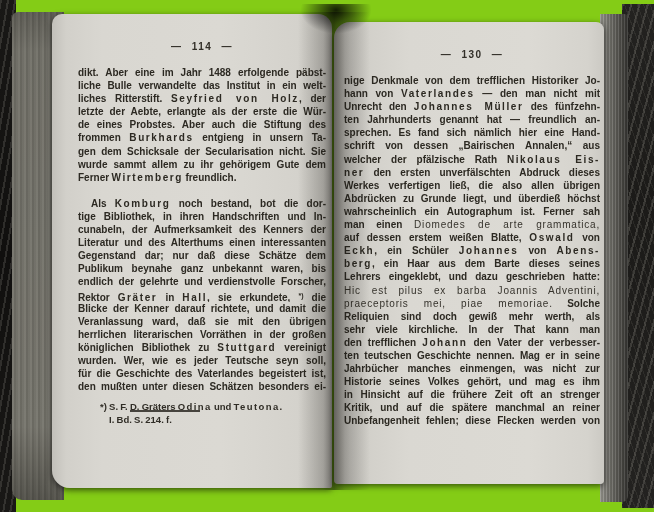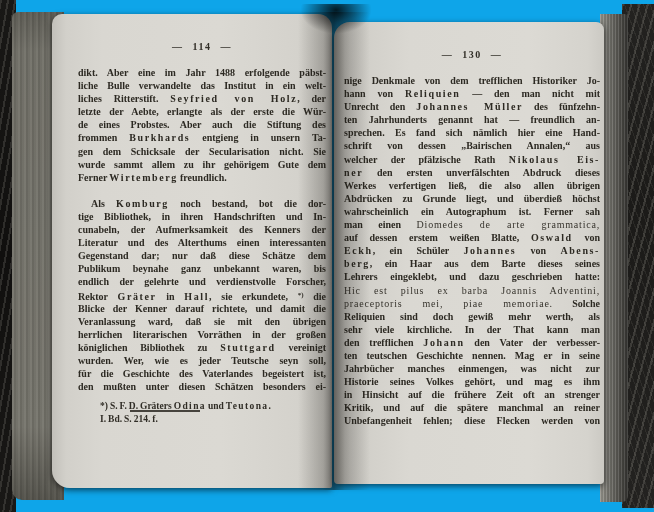--- a/index.html
+++ b/index.html
@@ -1,17 +1,17 @@
 <!DOCTYPE html>
 <html><head>
 <meta charset="utf-8">
 <style>
   html,body{margin:0;padding:0;background:#000;}
-  #stage{position:relative;width:654px;height:512px;background:#0ea5e9;overflow:hidden;
-         font-family:Liberation Serif, serif;}
+  #stage{position:relative;width:654px;height:512px;background:#84cc16;overflow:hidden;
+         font-family:Liberation Sans, sans-serif;}
   
   .cover-left{position:absolute;left:0;top:0;width:16px;height:512px;
     background:
       repeating-linear-gradient(100deg, rgba(150,148,140,0.22) 0 2px, rgba(0,0,0,0) 2px 7px),
       linear-gradient(180deg,#191816,#100f0e 50%,#191816);}
   
   .stack-left{position:absolute;left:12px;top:12px;width:52px;height:488px;border-radius:6px 0 0 10px;
     background:
       repeating-linear-gradient(90deg,#b4b3ad 0 2px,#9b9a94 2px 4px,#a8a7a1 4px 6px),
       linear-gradient(180deg,#8f8e88, #aaa9a3 8%, #b0afa9 85%, #807f79);
@@ -47,21 +47,21 @@
     word-spacing:-0.4px;overflow:hidden;white-space:nowrap;}
   .tline.indent{text-indent:13px;}
   .tline.end{text-align-last:left;}
   .sperr{letter-spacing:1.6px;word-spacing:2px;}
   .antiqua{font-weight:normal;letter-spacing:0.8px;color:#36332c;margin-top:16px;}
   .sup{font-size:7px;vertical-align:3px;letter-spacing:0;}
   
   .fn-rule{position:absolute;left:78px;top:396px;width:70px;height:1.5px;background:#46433d;}
   .fnote{position:absolute;left:100px;top:400px;width:236px;color:#302d26;font-size:9.5px;font-weight:bold;}
   .fnote .tline{height:13px;line-height:13px;text-align:left;text-align-last:left;white-space:nowrap;}
-  .fnote .tline + .tline{}
+  .fnote .tline + .tline{margin-left:9px;}
   .fnote .sperr{letter-spacing:1.4px;}
   
   .pgap{height:13px;}
 </style>
 </head>
 <body>
 
 <div id="stage">
   <div class="cover-left"></div>
   <div class="stack-left"></div>
@@ -106,21 +106,21 @@
 
   <div class="fnote">
       <div class="tline end"><span>*) S. F. D. Gräters </span><span class="sperr">Odina</span><span> und </span><span class="sperr">Teutona</span><span>.</span></div>
       <div class="tline end"><span>I. Bd. S. 214. f.</span></div>
     </div>
 
   <div class="col col-right">
     <div class="pg-header">— 130 —</div>
     <div>
         <div class="tline"><span>nige Denkmale von dem trefflichen Historiker Jo-</span></div>
-        <div class="tline"><span>hann von </span><span class="sperr">Reliquien</span><span> — den man nicht mit</span></div>
+        <div class="tline"><span>hann von </span><span class="sperr">Vaterlandes</span><span> — den man nicht mit</span></div>
         <div class="tline"><span>Unrecht den </span><span class="sperr">Johannes Müller</span><span> des fünfzehn-</span></div>
         <div class="tline"><span>ten Jahrhunderts genannt hat — freundlich an-</span></div>
         <div class="tline"><span>sprechen. Es fand sich nämlich hier eine Hand-</span></div>
         <div class="tline"><span>schrift von dessen „Bairischen Annalen,“ aus</span></div>
         <div class="tline"><span>welcher der pfälzische Rath </span><span class="sperr">Nikolaus Eis-</span></div>
         <div class="tline"><span class="sperr">ner</span><span> den ersten unverfälschten Abdruck dieses</span></div>
         <div class="tline"><span>Werkes verfertigen ließ, die also allen übrigen</span></div>
         <div class="tline"><span>Abdrücken zu Grunde liegt, und überdieß höchst</span></div>
         <div class="tline"><span>wahrscheinlich ein Autographum ist. Ferner sah</span></div>
         <div class="tline"><span>man einen </span><span class="antiqua">Diomedes de arte grammatica,</span></div>

